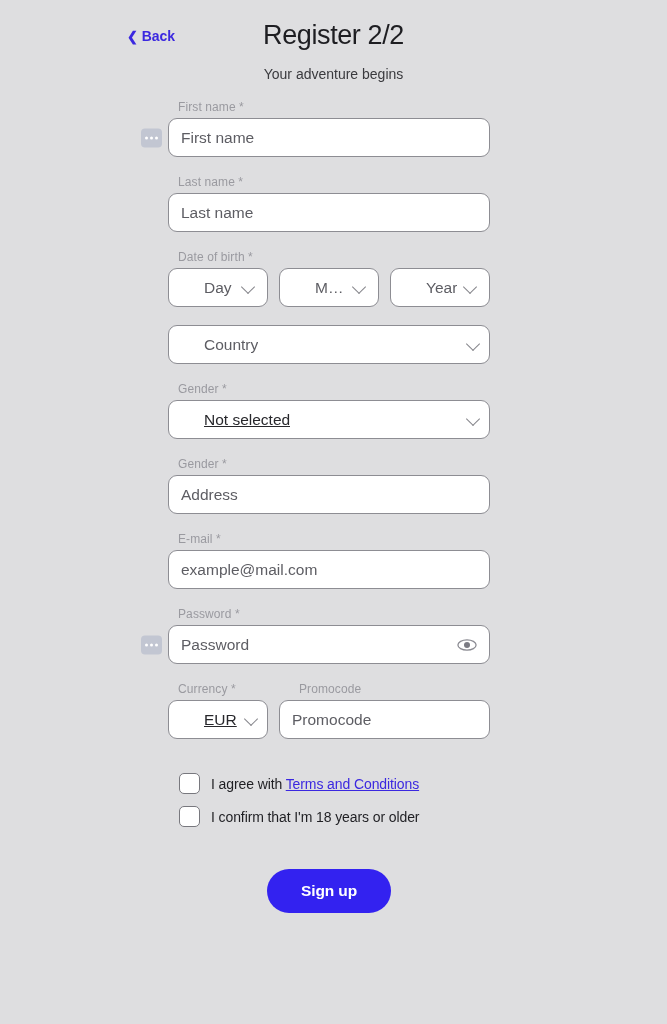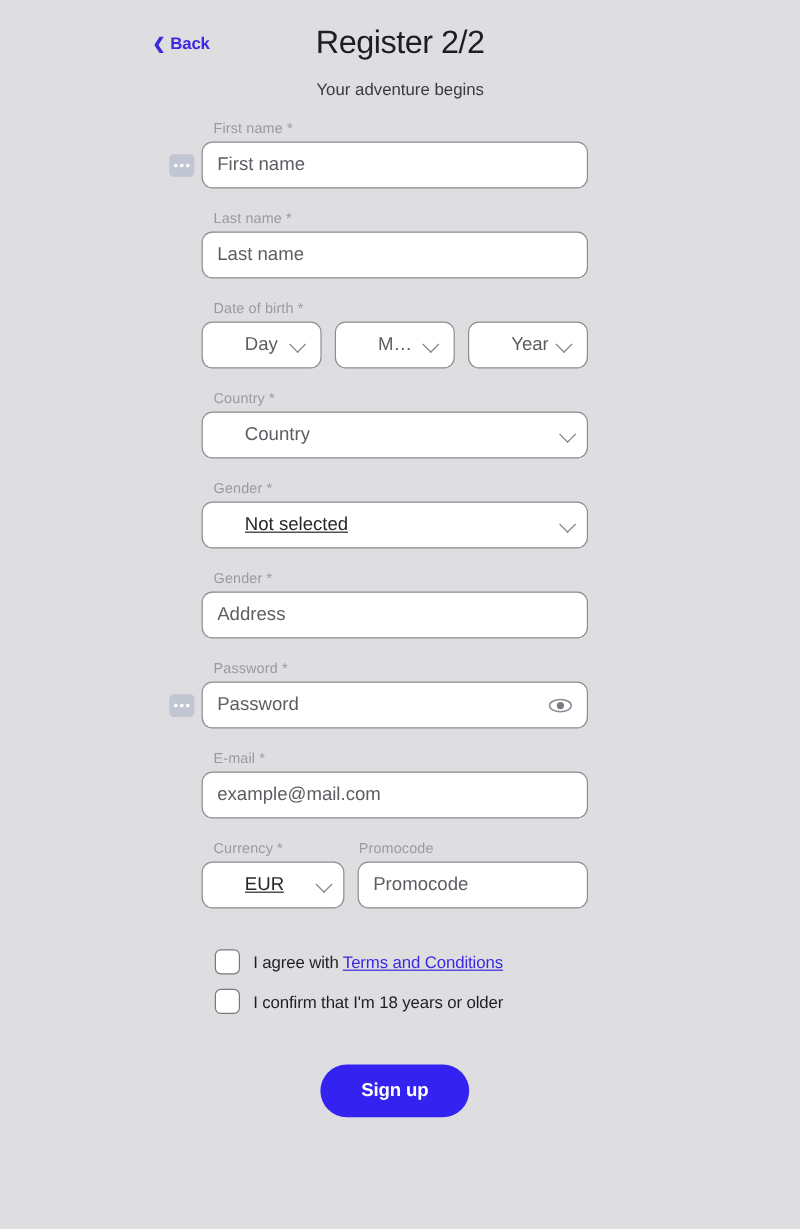--- a/index.html
+++ b/index.html
@@ -84,21 +84,21 @@
     font-size: 12px;
     color: #9a9aa0;
     margin: 0 0 4px 10px;
     letter-spacing: 0.1px;
   }
   .row {
     display: flex;
     gap: 11px;
   }
   .row .col-third { width: 100px; }
-  .row .col-currency { width: 119px; }
+  .row .col-currency { width: 100px; }
   .row .col-promo { flex: 1; }
   .row-labels {
     display: flex;
     gap: 11px;
   }
   .row-labels .col-currency { width: 100px; }
   .row-labels .col-promo { flex: 1; }
 
   .control {
     position: relative;
@@ -283,39 +283,45 @@
         <div class="col-third">
           <div class="control select">
             <span class="text">Year</span>
             <span class="chevron-down"></span>
           </div>
         </div>
       </div>
     </div>
 
     <div class="field-group">
-      <span class="field-label">Country *</span>
       <div class="control select">
         <span class="text">Country</span>
         <span class="chevron-down"></span>
       </div>
     </div>
 
     <div class="field-group">
       <span class="field-label">Gender *</span>
       <div class="control select value-set">
         <span class="text">Not selected</span>
         <span class="chevron-down"></span>
       </div>
     </div>
 
     <div class="field-group">
       <span class="field-label">Gender *</span>
       <div class="control">
         <span class="text">Address</span>
+      </div>
+    </div>
+
+    <div class="field-group">
+      <span class="field-label">E-mail *</span>
+      <div class="control">
+        <span class="text">example@mail.com</span>
       </div>
     </div>
 
     <div class="field-group">
       <span class="field-label">Password *</span>
       <div class="control">
         <span class="autofill-badge">
           <i></i>
             <i></i>
             <i></i>
@@ -324,27 +330,20 @@
         <span class="eye-icon">
           <svg viewBox="0 0 22 14" width="20" height="14" aria-hidden="true">
             <ellipse cx="11" cy="7" rx="10" ry="5.6" fill="none" stroke="#8b8b92" stroke-width="1.4"></ellipse>
             <circle cx="11" cy="7" r="3.3" fill="#7b7b83"></circle>
           </svg>
         </span>
       </div>
     </div>
 
     <div class="field-group">
-      <span class="field-label">E-mail *</span>
-      <div class="control">
-        <span class="text">example@mail.com</span>
-      </div>
-    </div>
-
-    <div class="field-group">
       <div class="row-labels">
         <span class="field-label col-currency">Currency *</span>
         <span class="field-label col-promo">Promocode</span>
       </div>
       <div class="row">
         <div class="col-currency">
           <div class="control select value-set">
             <span class="text">EUR</span>
             <span class="chevron-down"></span>
           </div>

